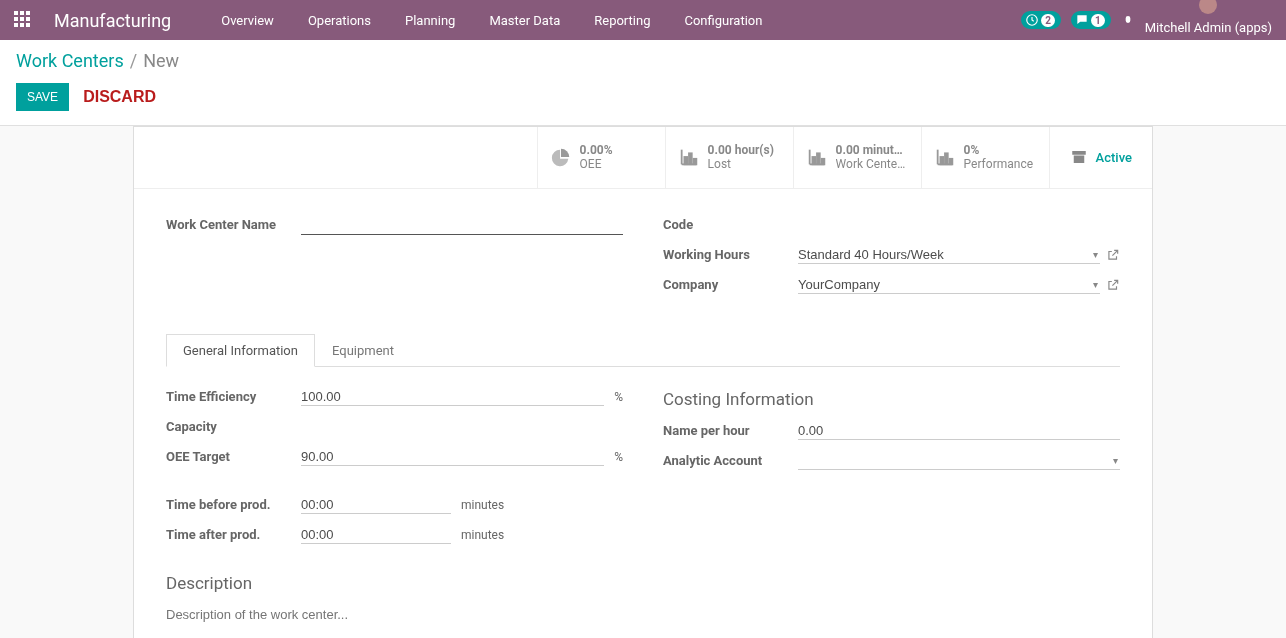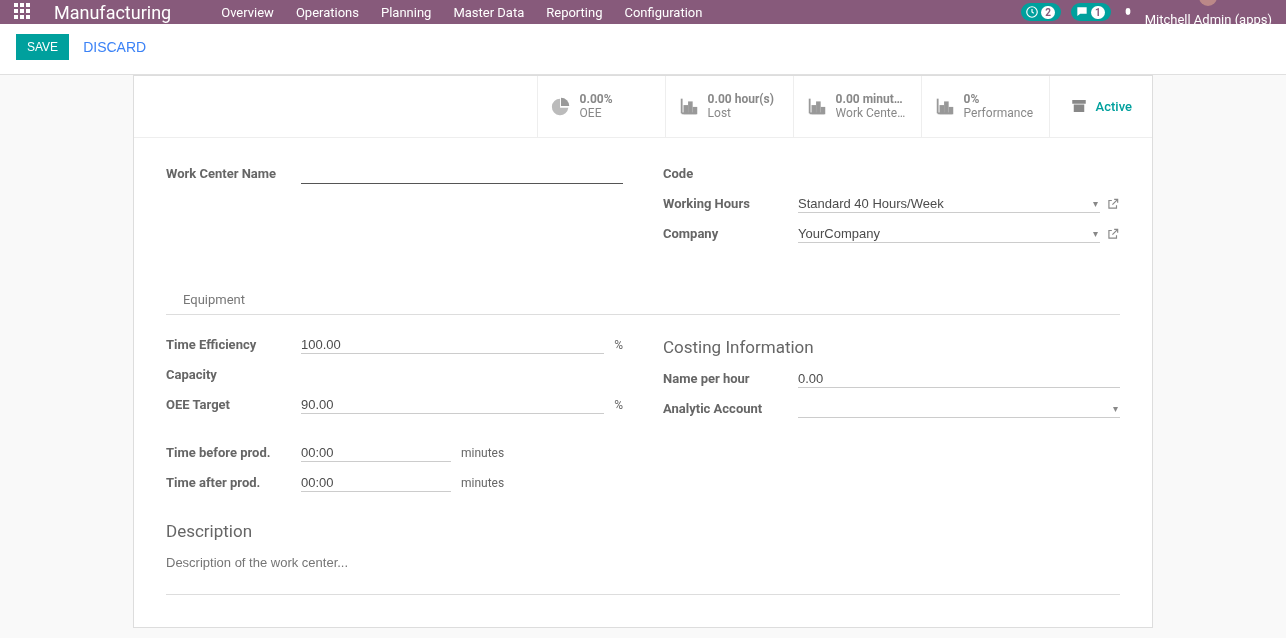--- a/index.html
+++ b/index.html
@@ -1,43 +1,43 @@
 <!DOCTYPE html>
 <html><head>
 <meta charset="utf-8">
 <style>
   * { box-sizing: border-box; margin: 0; padding: 0; }
   body { font-family: -apple-system, BlinkMacSystemFont, "Segoe UI", Roboto, "Helvetica Neue", Arial, sans-serif; font-size: 13px; color: #4c4c4c; background: #f9f9f9; width: 1286px; }
   
   
-  .topbar { background: #875a7b; height: 24px; display: flex; align-items: center; padding: 0 14px; color: #fff; }
+  .topbar { background: #875a7b; height: 40px; display: flex; align-items: center; padding: 0 14px; color: #fff; }
   .apps-icon { width: 18px; height: 18px; display: grid; grid-template-columns: repeat(3,4px); grid-template-rows: repeat(3,4px); gap: 2px; margin-right: 22px; cursor: pointer; }
   .apps-icon span { background: #fff; width: 4px; height: 4px; }
   .app-name { font-size: 18px; font-weight: 400; margin-right: 40px; }
-  .nav-links { display: flex; gap: 2px; }
+  .nav-links { display: flex; gap: 14px; }
   .nav-link { color: #fff; padding: 6px 10px; font-size: 13px; cursor: pointer; text-decoration: none; }
   .topbar-spacer { flex: 1; }
   .topbar-right { display: flex; align-items: center; gap: 10px; }
   .pill { background: #00a09d; border-radius: 10px; padding: 2px 6px 2px 4px; display: flex; align-items: center; gap: 2px; cursor: pointer; font-size: 11px; color:#fff; }
   .pill svg, .topbar-right svg { display:block; }
   .badge-num { background: #fff; color: #875a7b; border-radius: 8px; font-size: 10px; padding: 0 4px; font-weight: bold; line-height: 13px; }
   .bug-icon { cursor: pointer; color:#fff; }
   .user-menu { display: flex; align-items: center; gap: 6px; cursor: pointer; font-size: 13px; flex-direction: column; }
   .avatar { width: 18px; height: 18px; border-radius: 50%; background: #b88; display:inline-block; }
   .caret { border-left: 4px solid transparent; border-right: 4px solid transparent; border-top: 4px solid #fff; display:inline-block; }
 
   
   .control-panel { background: #fff; border-bottom: 1px solid #e0e0e0; padding: 10px 16px 14px; }
   .breadcrumb { font-size: 18px; margin-bottom: 12px; display:flex; align-items:center; gap:6px; }
   .breadcrumb a { color: #00a09d; text-decoration: none; cursor:pointer; }
   .breadcrumb .sep { color: #999; }
   .breadcrumb .current { color: #888; }
   .btn-row { display:flex; gap:4px; }
   .btn-save { background: #00a09d; color:#fff; border:1px solid #00a09d; padding: 5px 10px; font-size: 12px; cursor:pointer; font-weight:500; }
-  .btn-discard { background: none; border: none; color: #3b82f6; padding: 5px 10px; font-size: 14px; cursor:pointer; font-weight:400; }
+  .btn-discard { background: none; border: none; color: #b91c1c; padding: 5px 10px; font-size: 16px; cursor:pointer; font-weight:700; }
 
   
   .form-container { display:flex; justify-content:center; padding: 0; }
   .sheet { background:#fff; border:1px solid #ddd; width: 1020px; margin-top: 0; }
   
   
   .stat-row { display:flex; justify-content:flex-end; border-bottom:1px solid #eee; }
   .stat-btn { display:flex; align-items:center; gap:8px; padding: 16px 12px; border-left:1px solid #eee; width: 128px; cursor:pointer; }
   .stat-btn.active-btn { width:auto; padding: 8px 20px; }
   .stat-icon { color:#888; flex-shrink:0; }
@@ -120,20 +120,25 @@
     </div>
     <div class="user-menu">
       <span class="avatar"></span>
       <span>Mitchell Admin (apps)</span>
       <span class="caret"></span>
     </div>
   </div>
 </div>
 
 <div class="control-panel">
+  <div class="breadcrumb">
+    <a>Work Centers</a>
+    <span class="sep">/</span>
+    <span class="current">New</span>
+  </div>
   <div class="btn-row">
     <button class="btn-save">SAVE</button>
     <button class="btn-discard">DISCARD</button>
   </div>
 </div>
 
 <div class="form-container">
   <div class="sheet">
 
     <div class="stat-row">
@@ -236,20 +241,21 @@
                   <path d="M14 4h6v6"></path>
                   <path d="M20 4l-9 9"></path>
                   <path d="M18 14v5H5V6h5"></path>
                 </svg>
             </div>
           </div>
         </div>
       </div>
 
       <div class="tabs">
+        <div class="tab active">General Information</div>
         <div class="tab">Equipment</div>
       </div>
 
       <div class="tab-content">
         <div class="col">
           <div class="field-row">
             <div class="field-label">Time Efficiency</div>
             <div class="field-widget">
               <input class="text-input" value="100.00" style="">
               <span class="unit-label">%</span>

